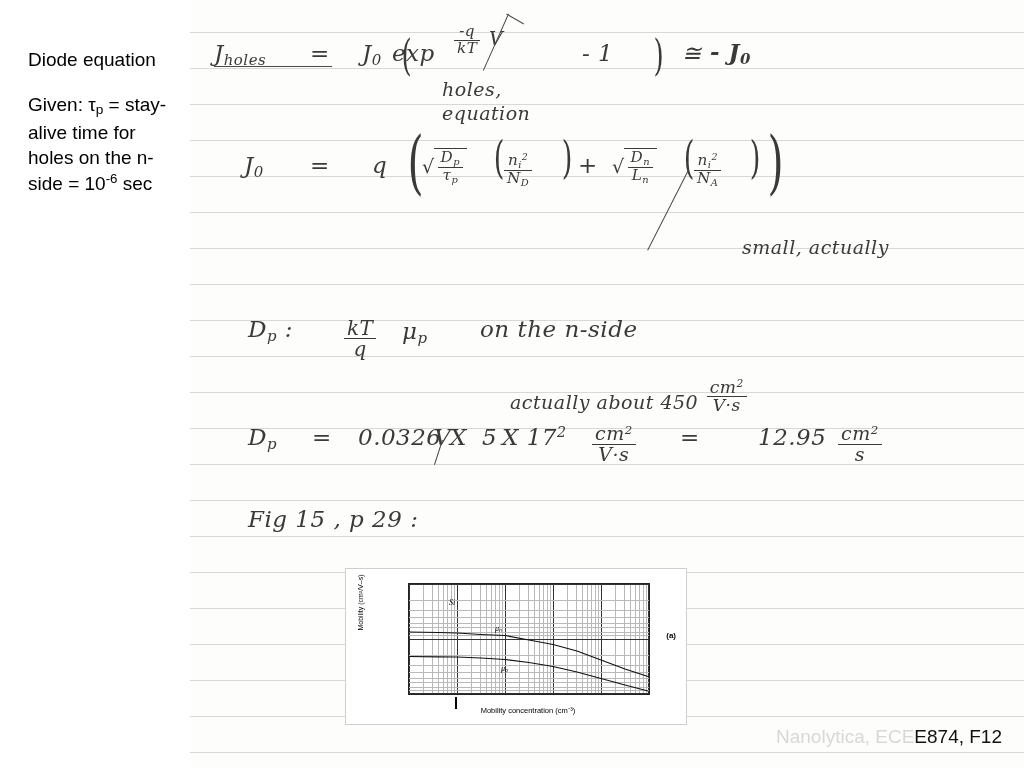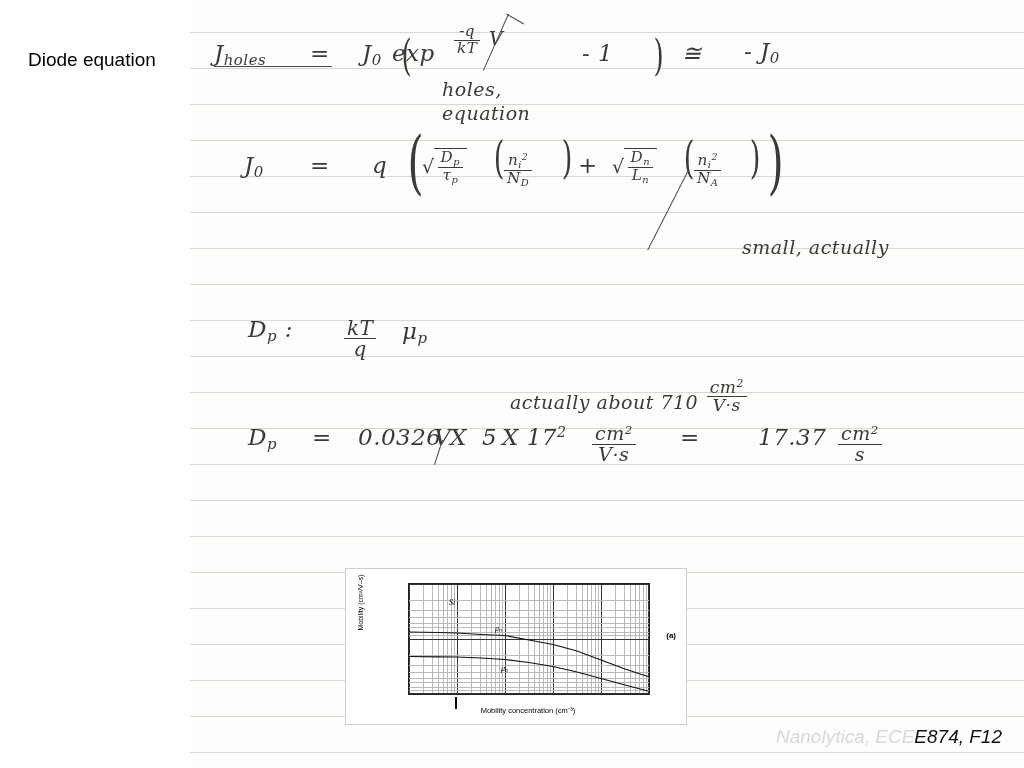--- a/index.html
+++ b/index.html
@@ -171,36 +171,38 @@
     height: 12px;
     background: #000;
   }
 
   
   #footer {
     position: absolute;
     right: 22px;
     bottom: 20px;
     font-size: 19px;
-    font-style: italic;
     color: #111;
     font-family: "Liberation Sans", sans-serif;
   }
   #footer .faded {
     color: #d8d8d8;
   }
 </style>
 </head>
 <body>
 
 <div id="page">
 
   <div id="left-col">
     <div class="para">
       <span>Diode equation</span>
+    </div>
+    <div class="para">
+      <span>Given: </span><span>τ</span><sub>p</sub><span> = stay-alive time for holes on the n-side = 10</span><sup>-6</sup><span> sec</span>
     </div>
   </div>
 
   <div id="notebook">
 
     <div class="rule" style="top:32px"></div>
     <div class="rule" style="top:68px"></div>
     <div class="rule" style="top:104px"></div>
     <div class="rule" style="top:140px"></div>
     <div class="rule" style="top:176px"></div>
@@ -238,21 +240,21 @@
       <span>V</span>
     </div>
 
     <div class="slash" style="left:318px; top:14px; height:62px; transform:rotate(24deg);"></div>
     <div class="slash" style="left:316px; top:14px; height:20px; transform:rotate(-60deg);"></div>
     <div class="strike" style="left:24px; top:66px; width:118px;"></div>
 
     <div class="hand l" style="left:392px; top:40px;">- 1</div>
     <div class="hand l" style="left:460px; top:40px;"><span class="paren">)</span></div>
     <div class="hand l" style="left:492px; top:40px;">≅</div>
-    <div class="hand l" style="left:554px; top:38px;">
+    <div class="hand l" style="left:520px; top:38px;font-weight:bold;">
       <span>- J</span><sub>0</sub>
     </div>
 
     <div class="hand m" style="left:252px; top:78px;">holes,</div>
     <div class="hand m" style="left:252px; top:102px;">equation</div>
 
     <div class="hand l" style="left:54px; top:152px;">
       <span>J</span><sub>0</sub>
     </div>
     <div class="hand l" style="left:120px; top:152px;">=</div>
@@ -301,23 +303,24 @@
     </div>
     <div class="hand m" style="left:152px; top:318px;">
       <span class="frac" style="font-size:1.05em;">
         <span class="num">kT</span>
         <span class="den">q</span>
       </span>
     </div>
     <div class="hand l" style="left:212px; top:318px;">
       <span>μ</span><sub>p</sub>
     </div>
+    <div class="hand l" style="left:290px; top:316px;">on the  n-side</div>
 
     <div class="hand m" style="left:320px; top:378px;">
-      <span>actually about 710</span>
+      <span>actually about 450</span>
       <span class="frac" style="font-size:0.9em; vertical-align:-2px;">
         <span class="num"><span>cm</span><sup>2</sup></span>
         <span class="den">V·s</span>
       </span>
     </div>
 
     <div class="hand l" style="left:58px; top:424px;">
       <span>D</span><sub>p</sub>
     </div>
     <div class="hand l" style="left:122px; top:424px;">=</div>
@@ -329,28 +332,29 @@
     <div class="hand l" style="left:312px; top:424px;">
       <span>X 17</span><sup>2</sup>
     </div>
     <div class="hand m" style="left:400px; top:424px;">
       <span class="frac" style="font-size:1.0em;">
         <span class="num"><span>cm</span><sup>2</sup></span>
         <span class="den">V·s</span>
       </span>
     </div>
     <div class="hand l" style="left:490px; top:424px;">=</div>
-    <div class="hand l" style="left:568px; top:424px;">17.37</div>
+    <div class="hand l" style="left:568px; top:424px;">12.95</div>
     <div class="hand m" style="left:646px; top:424px;">
       <span class="frac" style="font-size:1.0em;">
         <span class="num"><span>cm</span><sup>2</sup></span>
         <span class="den">s</span>
       </span>
     </div>
 
+    <div class="hand l" style="left:58px; top:506px;">Fig 15 ,  p  29 :</div>
 
     <div id="figure">
 
       <div class="ylabel">Mobility (cm²/V–s)</div>
 
       <div id="plotbox">
 
         <div class="vgrid major" style="left:0px"></div>
         <div class="vgrid" style="left:14px"></div>
         <div class="vgrid" style="left:23px"></div>

